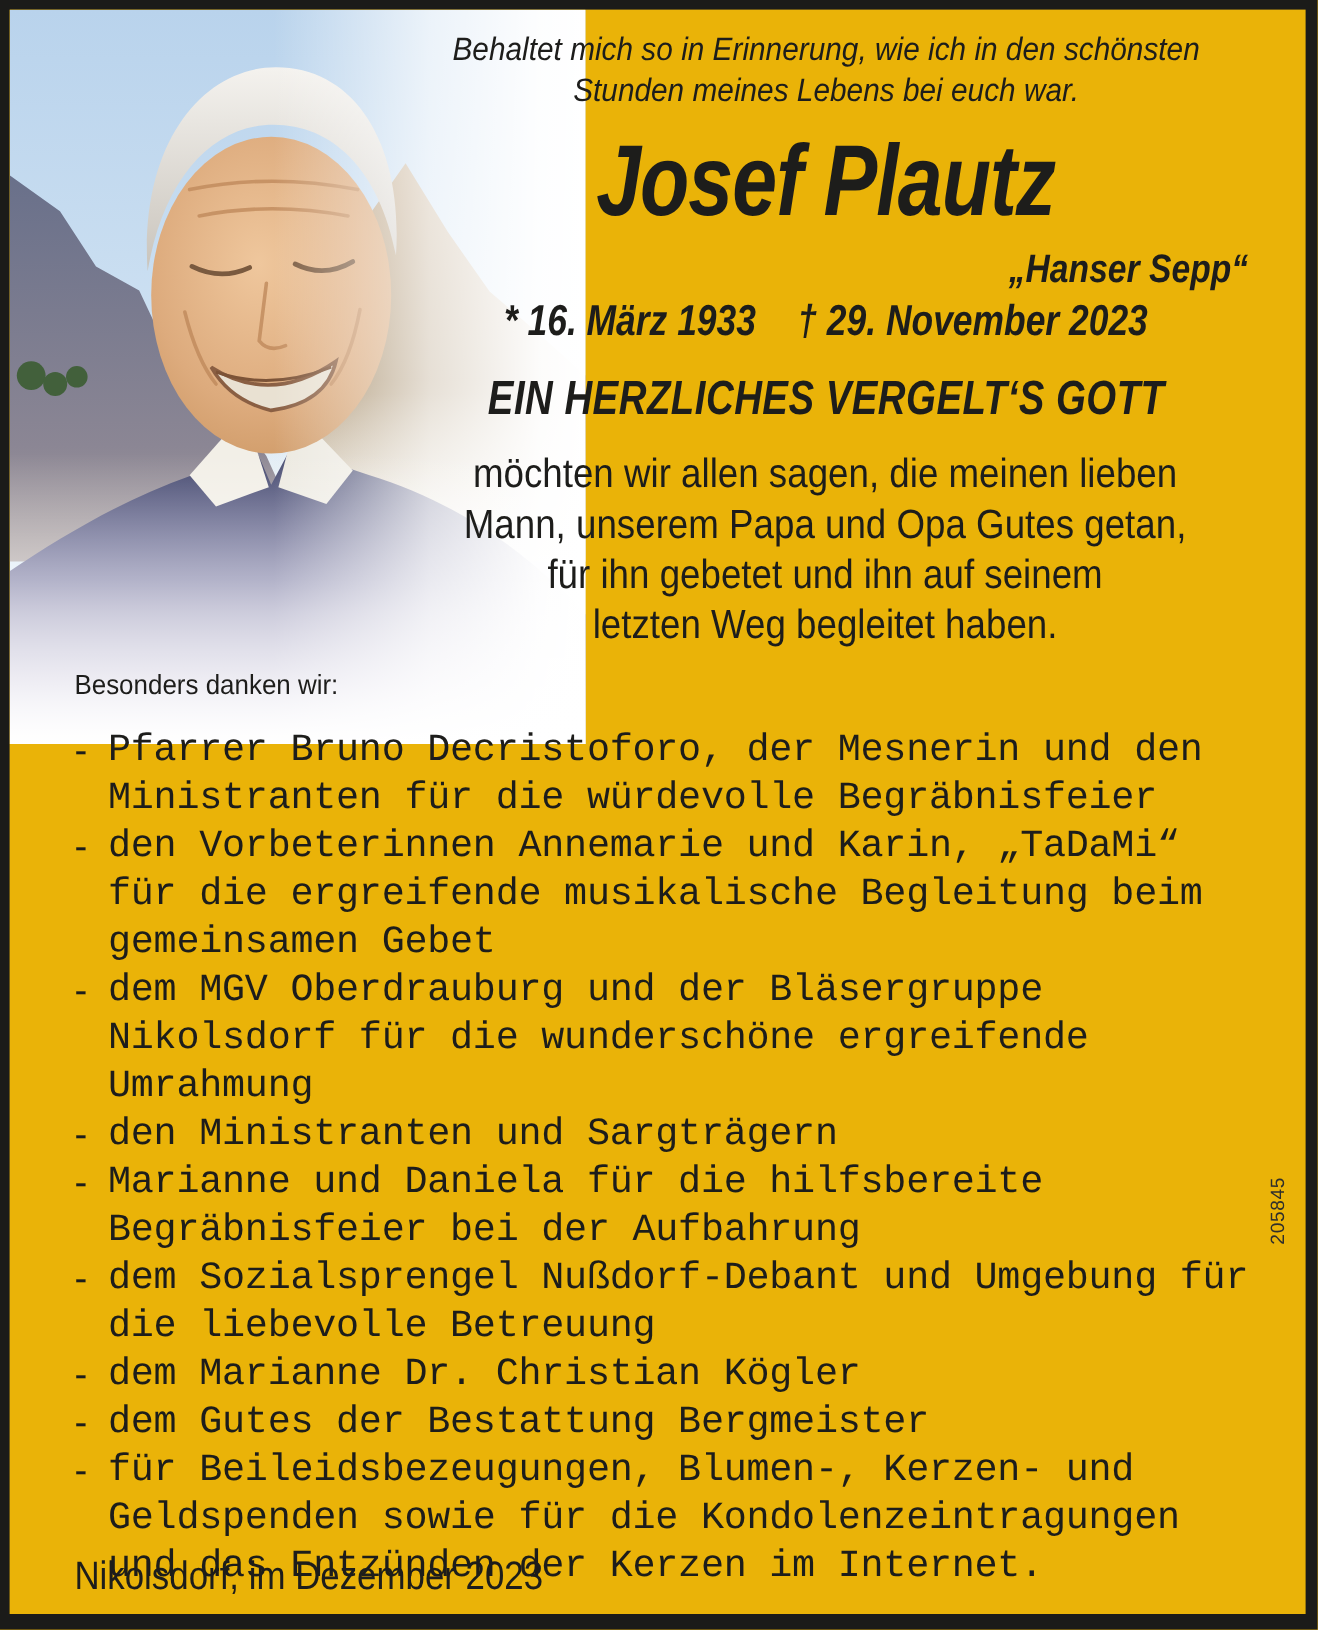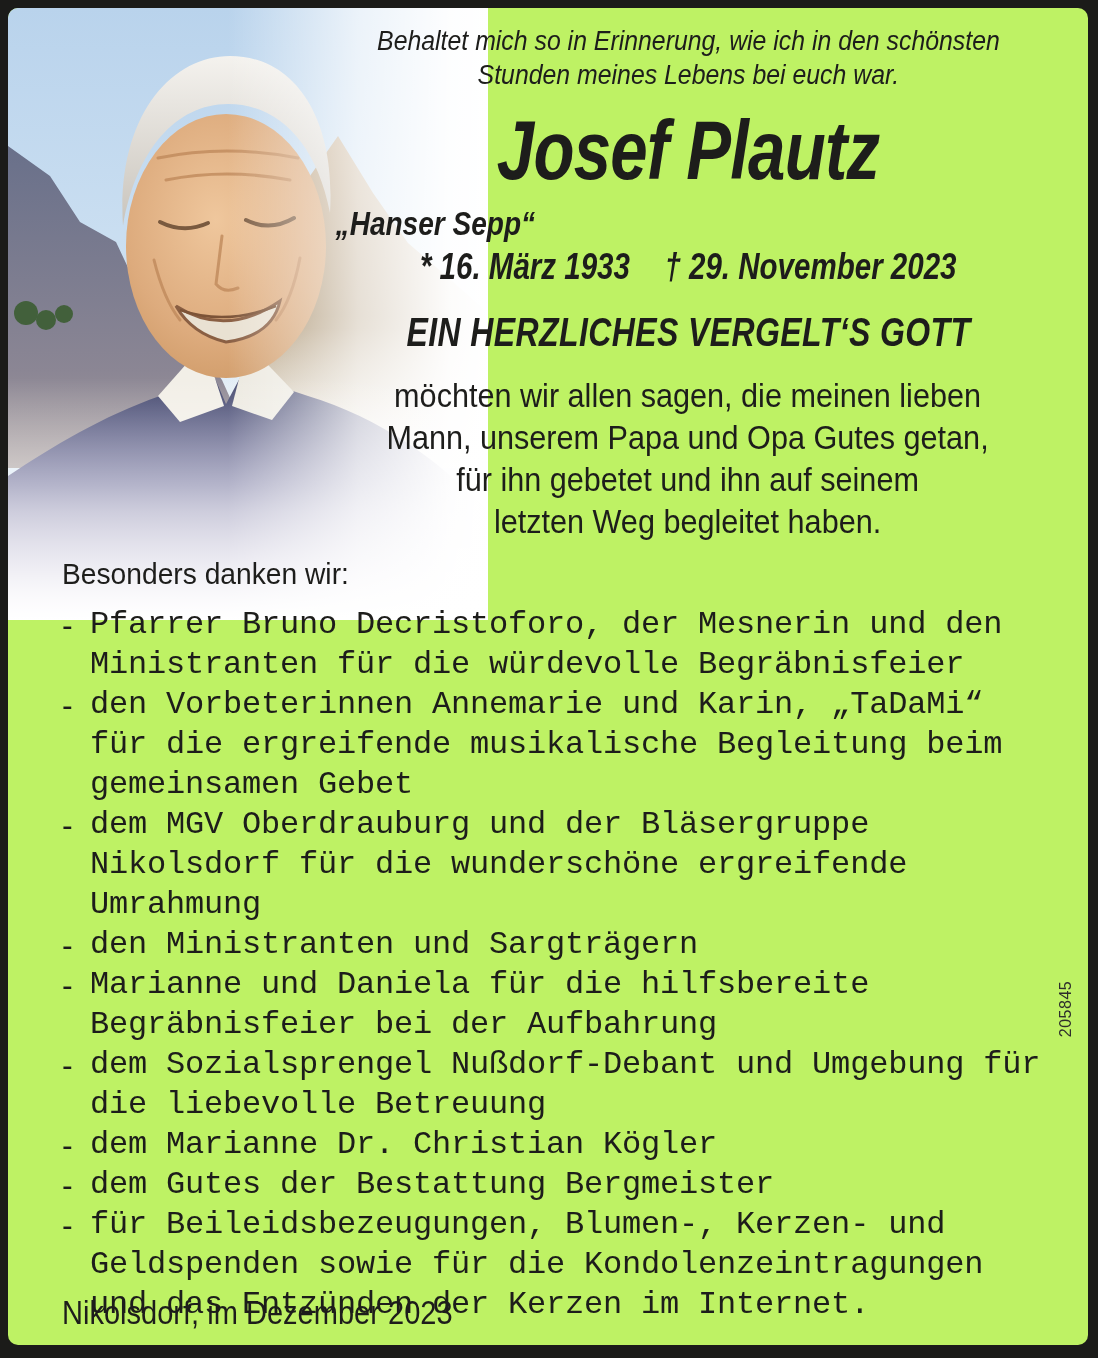--- a/index.html
+++ b/index.html
@@ -5,42 +5,42 @@
   html,body{margin:0;padding:0;}
   body{
     width:1098px;height:1358px;position:relative;
     background:#1b1b19;
     font-family:"Liberation Sans", sans-serif;
     color:#1d1d1b;
     overflow:hidden;
   }
   .card{
     position:absolute;left:8px;top:8px;right:10px;bottom:13px;
-    background:#bef264;overflow:hidden;border-radius:10px;
+    background:#eab308;overflow:hidden;
   }
   .photo-wrap{position:absolute;left:0;top:0;width:480px;height:612px;z-index:0;}
   .content{position:absolute;inset:0;z-index:1;}
 
   .quote{
     position:absolute;top:16px;left:310px;width:740px;
     text-align:center;font-style:italic;font-size:27px;line-height:34px;
   }
   .quote-inner{display:inline-block;text-align:center;white-space:pre-line;
     transform:scaleX(0.92);transform-origin:center top;}
 
   .name{
     position:absolute;top:94px;left:250px;width:860px;text-align:center;
   }
   .name-inner{
     display:inline-block;font-size:84px;font-weight:bold;font-style:italic;
     letter-spacing:-1px;transform:scaleX(0.8);transform-origin:center top;
     line-height:1.15;
   }
   .nickname{
-    position:absolute;top:197px;left:310px;width:740px;text-align:left;
+    position:absolute;top:197px;left:310px;width:740px;text-align:right;
   }
   .nickname-inner{display:inline-block;font-size:33px;font-weight:bold;font-style:italic;
     transform:scaleX(0.85);transform-origin:center top;}
   .dates{
     position:absolute;top:238px;left:250px;width:860px;text-align:center;
   }
   .dates-inner{display:inline-block;font-size:36px;font-weight:bold;font-style:italic;
     transform:scaleX(0.82);transform-origin:center top;}
   .dates-inner .birth{margin-right:42px;}
 
@@ -52,21 +52,21 @@
 
   .intro{
     position:absolute;top:366px;left:250px;width:860px;text-align:center;
     font-size:34px;line-height:42px;
   }
   .intro-inner{display:inline-block;text-align:center;white-space:pre-line;
     transform:scaleX(0.9);transform-origin:center top;}
 
   .thanks-title{
     position:absolute;top:549px;left:54px;
-    font-size:30px;
+    font-size:23px;
   }
   .thanks-title-inner{display:inline-block;transform:scaleX(0.94);transform-origin:left top;}
 
   .thanks-list{
     position:absolute;top:597px;left:54px;width:990px;
     list-style:none;margin:0;padding:0;
     font-size:32px;line-height:40px;letter-spacing:-0.2px;
   }
   .thanks-list li{display:flex;align-items:flex-start;}
   .thanks-list .dash{flex:none;width:28px;}

